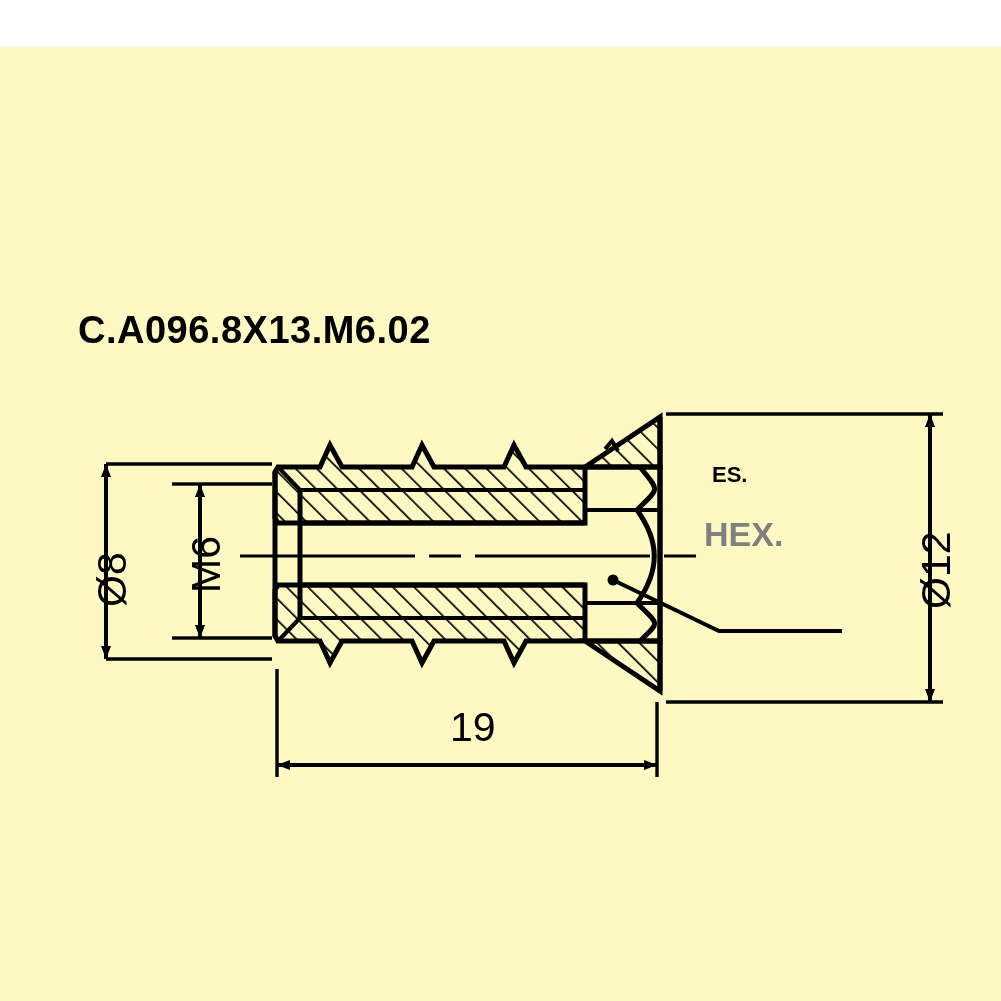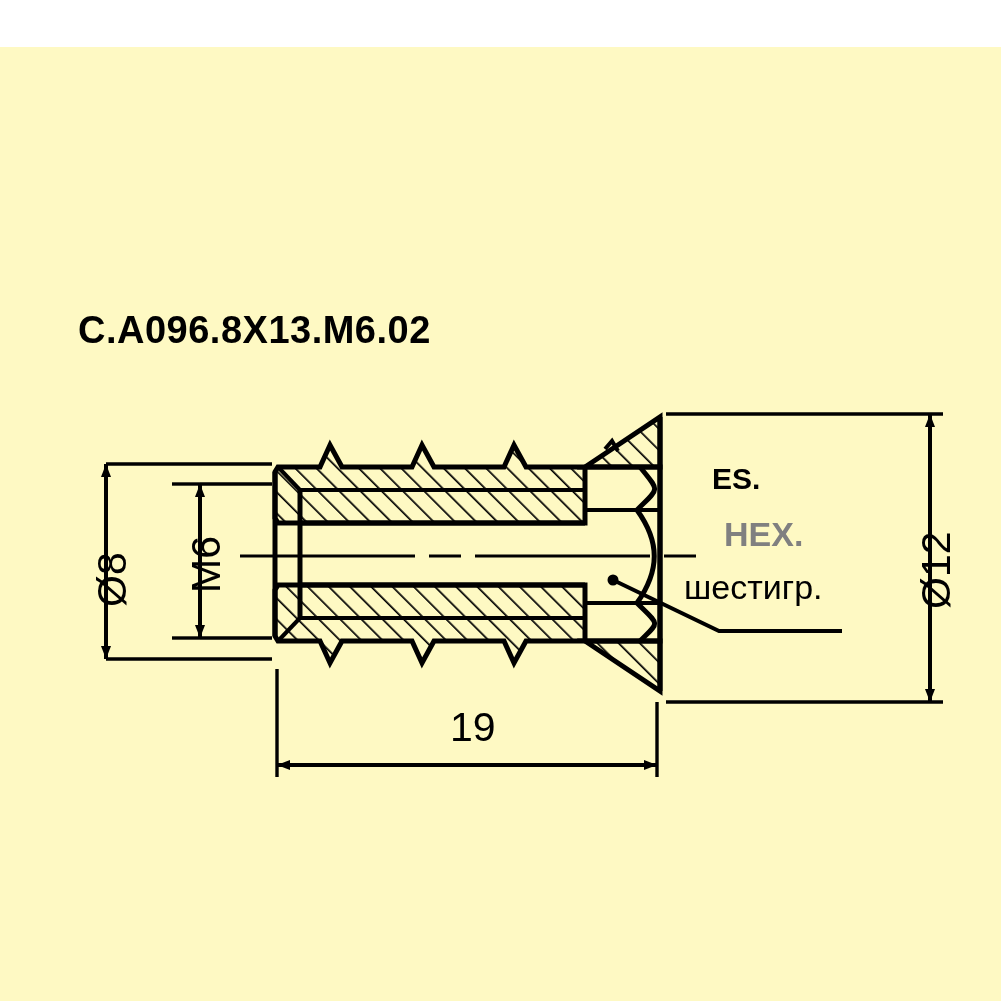--- a/index.html
+++ b/index.html
@@ -54,25 +54,25 @@
   .note-label {
     position: absolute;
     font-family: "Liberation Sans", sans-serif;
     white-space: nowrap;
     line-height: 1;
     color: #000000;
   }
   .note-es {
     left: 712px;
     top: 417px;
-    font-size: 30px;
+    font-size: 22px;
     font-weight: bold;
   }
   .note-hex {
-    left: 724px;
+    left: 704px;
     top: 470px;
     font-size: 34px;
     font-weight: bold;
     color: #808080;
   }
   .note-ru {
     left: 684px;
     top: 523px;
     font-size: 34px;
     font-weight: normal;
@@ -232,15 +232,14 @@
   <div class="dim-label vert-label lbl-m6">M6</div>
 
   <div class="dim-label vert-label lbl-d12">Ø12</div>
 
   <div class="dim-label lbl-13">19</div>
 
   <div class="note-label note-es">ES.</div>
 
   <div class="note-label note-hex">HEX.</div>
 
-  <div class="note-label note-ru">шестигр.</div>
 
 </div>
 
 </body></html>

